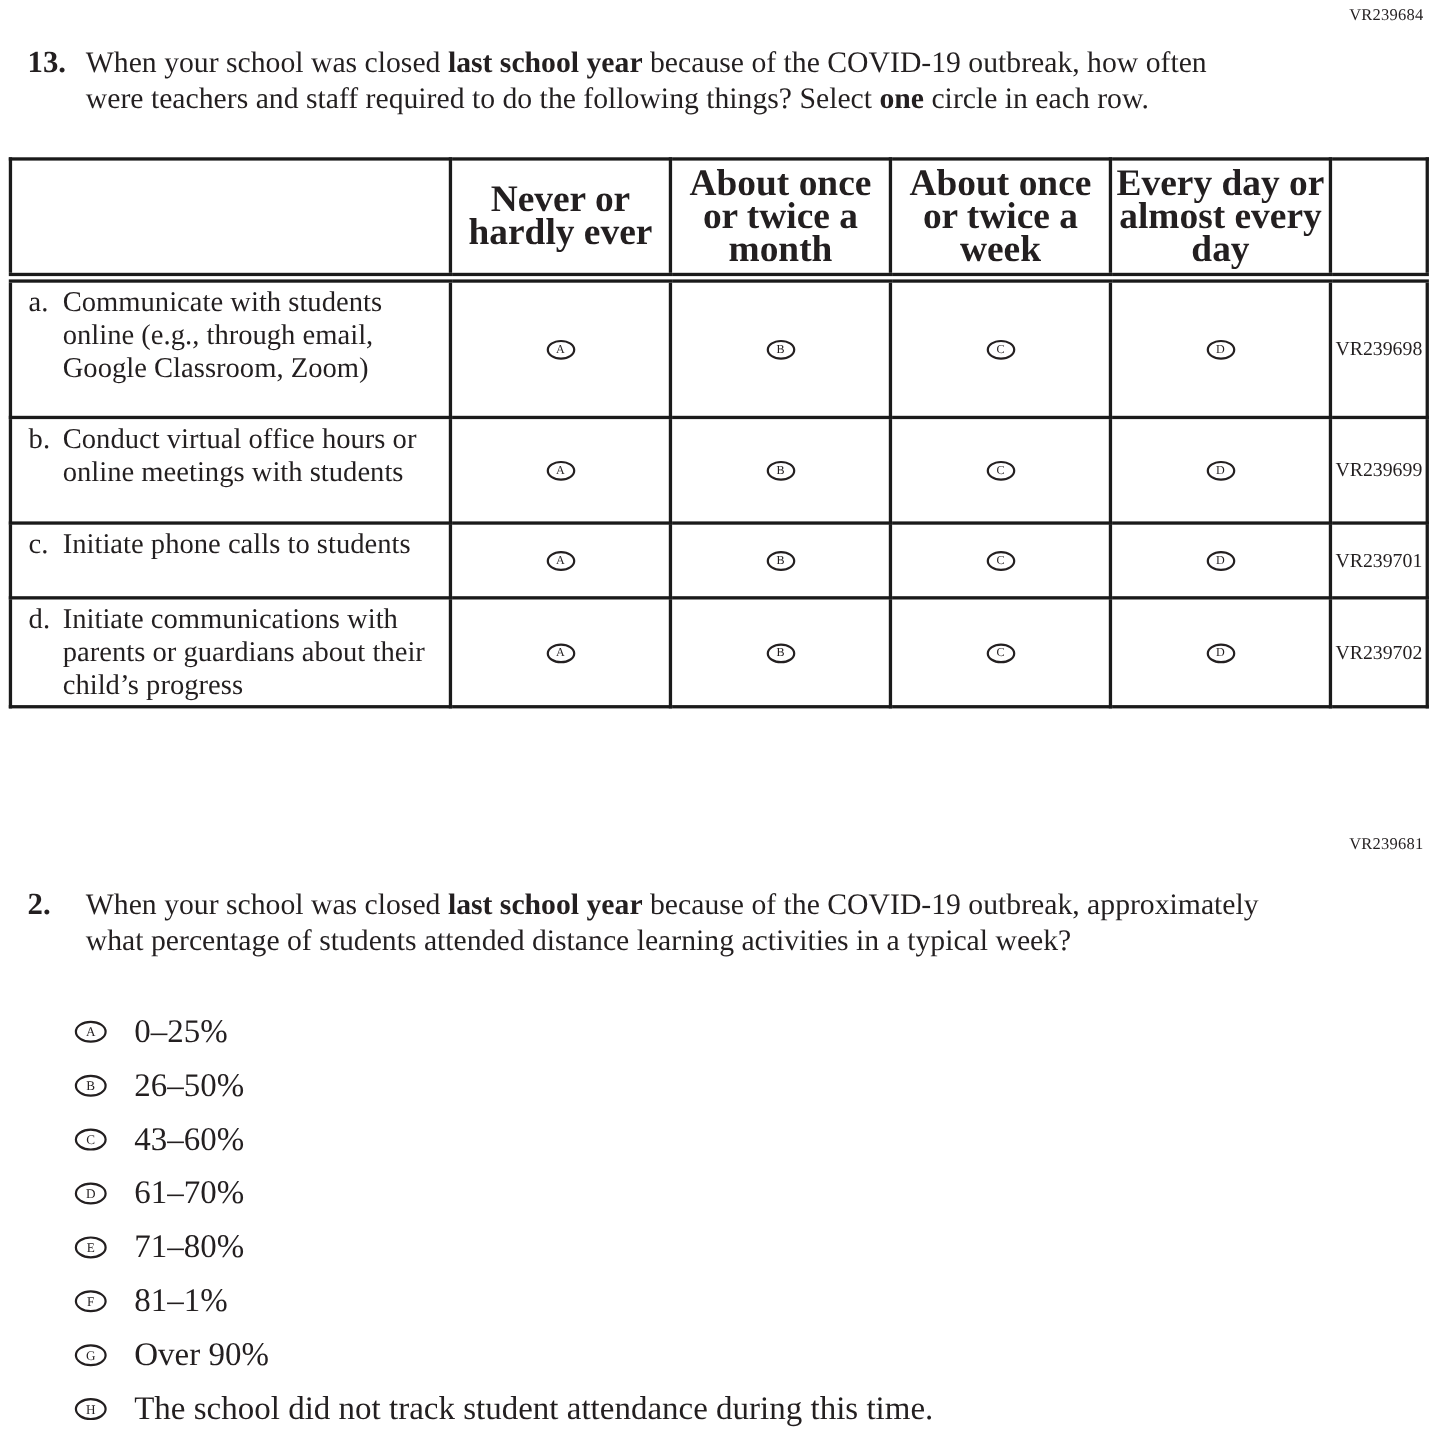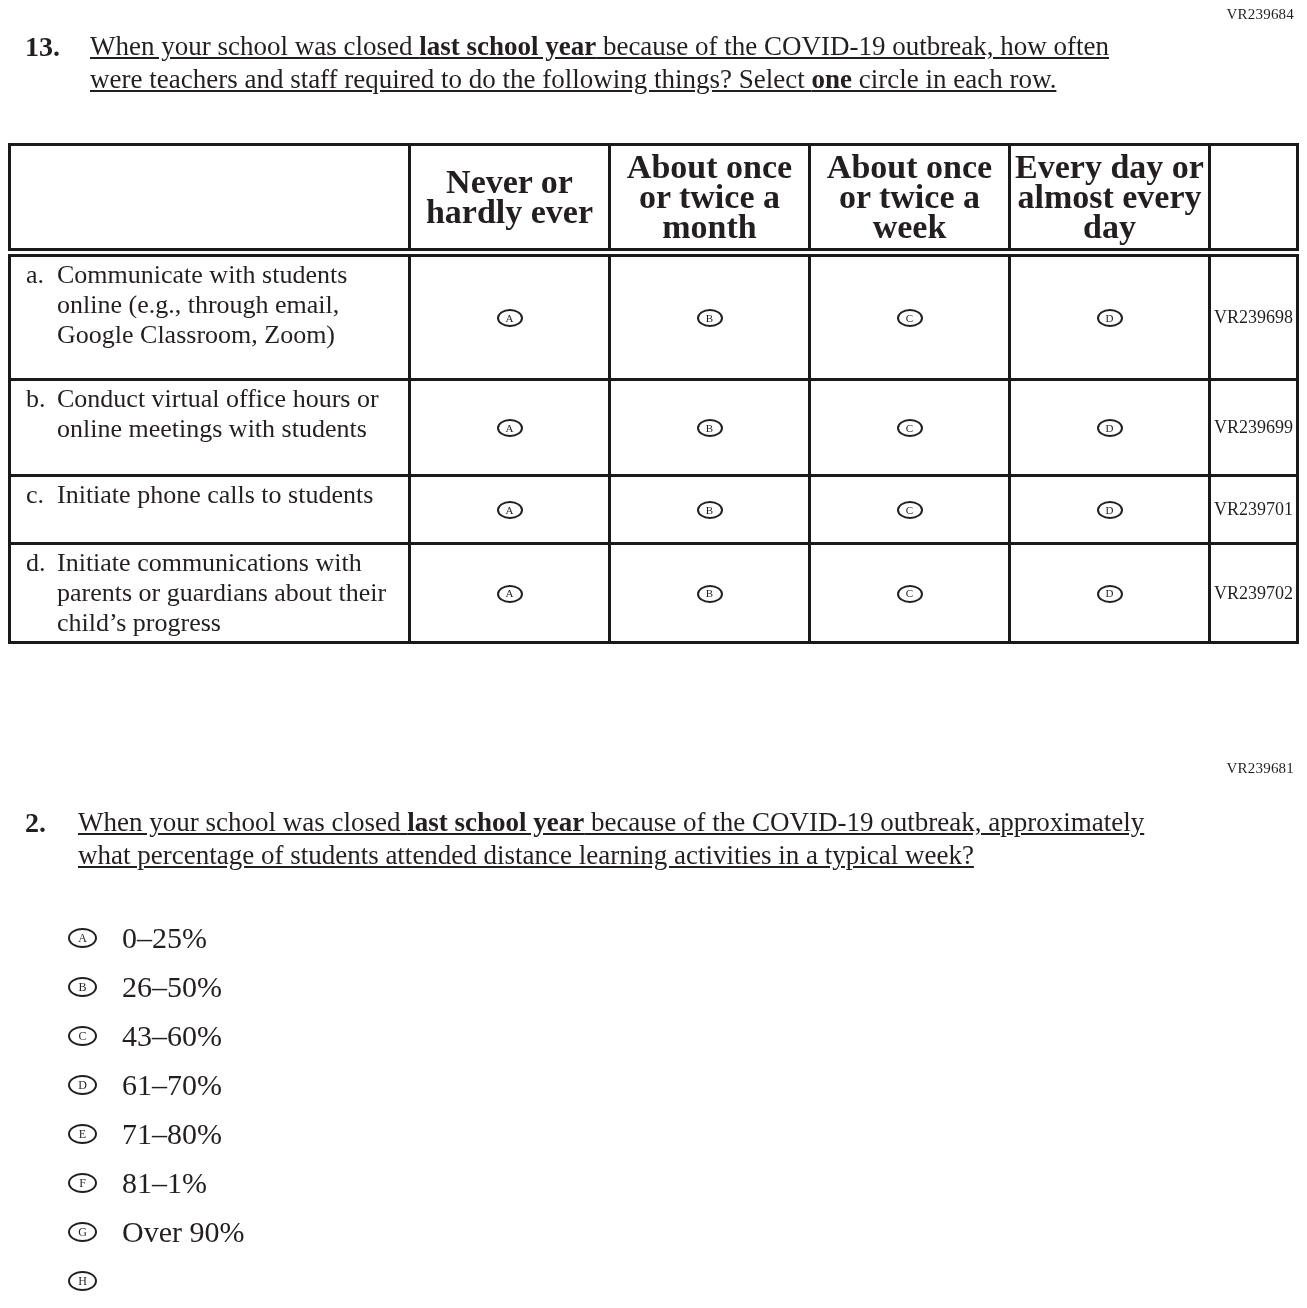--- a/index.html
+++ b/index.html
@@ -19,34 +19,33 @@
   }
   #vr-top { top:6px; }
   #vr-mid { top:760px; }
 
   .question {
     position:absolute;
     left:25px;
     display:flex;
     align-items:flex-start;
   }
-  #q13 { top:30px;gap:12px; }
+  #q13 { top:40px; }
   #q14 { top:806px; }
   .qnum {
     font-weight:bold;
     font-size:28px;
     line-height:33px;
     width:53px;
     flex:none;
   }
   .qtext {
     font-size:27px;
     line-height:33px;
     width:1078px;
-    text-decoration:underline;
   }
   .qtext b { font-weight:bold; }
 
   
   #q13-table {
     position:absolute;
     top:143px; left:8px;
     border-collapse:collapse;
     table-layout:fixed;
     width:1288px;
@@ -258,14 +257,15 @@
   <div class="opt">
     <span class="opt-bubble-wrap">
         <span class="bubble bubble-lg">G</span>
       </span>
     <span class="opt-text">Over 90%</span>
   </div>
   <div class="opt">
     <span class="opt-bubble-wrap">
         <span class="bubble bubble-lg">H</span>
       </span>
+    <span class="opt-text">The school did not track student attendance during this time.</span>
   </div>
 </div>
 
 </body></html>

